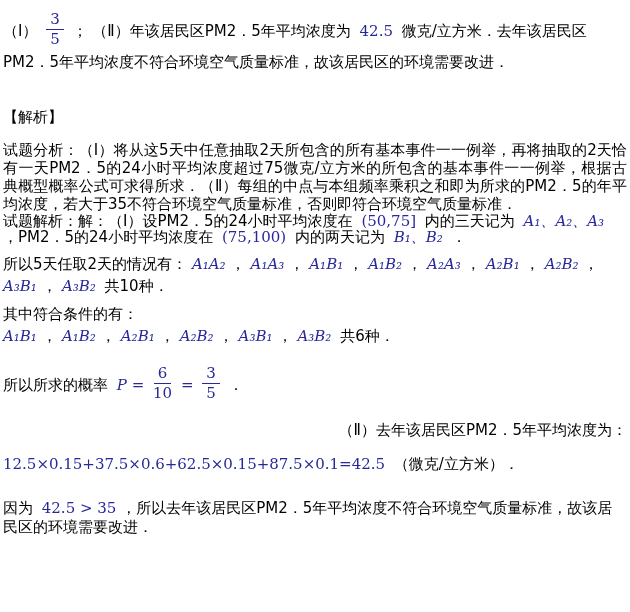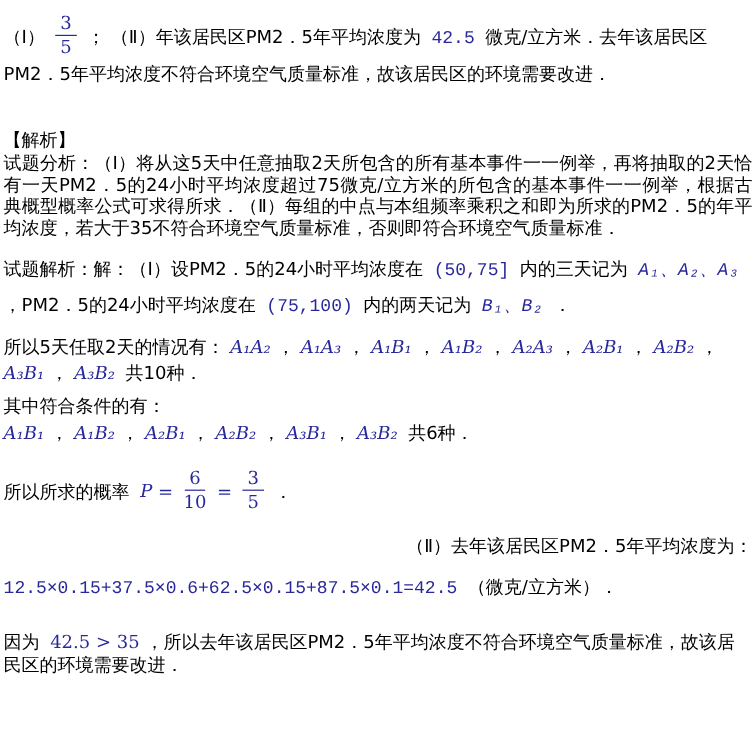--- a/index.html
+++ b/index.html
@@ -9,45 +9,45 @@
     width: 630px; height: 612px; overflow: hidden;
     background: var(--bg); color: var(--ink);
     font-family: "DejaVu Sans", sans-serif;
     font-size: 15px;
   }
   .page { width: 630px; height: 612px; padding: 13px 3px 0 3px; }
   p { margin: 0; }
   .para { line-height: 19px; }
   .answer { line-height: 22px; }
   .hdr { margin-top: 35px; }
-  .analysis { line-height: 18px; text-align: justify; }
-  .sol { margin-top: 11px; line-height: 28px; }
+  .analysis { margin-top: 14px; line-height: 18px; text-align: justify; }
+  .sol { margin-top: 0; line-height: 16px; }
   .enum { margin-top: 8px; line-height: 22px; }
-  .qlead { margin-top: 8px; font-family: Liberation Mono, monospace; }
+  .qlead { margin-top: 8px; }
   .qpairs { margin-top: 0; line-height: 24px; }
   .prob { margin-top: 19px; }
   .p2lead { margin-top: 17px; text-align: right; }
   .equation { margin-top: 13px; line-height: 22px; }
   .conclusion { margin-top: 24px; line-height: 19px; }
 
   
   .mn { font-family: "DejaVu Serif", serif; color: var(--math); }
   .mi { font-family: "DejaVu Serif", serif; font-style: italic; color: var(--math); }
   .sep { color: var(--ink); margin: 0 5px; font-family: "DejaVu Sans", sans-serif; font-style: normal; }
 
   
   .frac {
     display: inline-flex; flex-direction: column; align-items: center;
     vertical-align: middle; text-align: center; line-height: 1.15;
     margin: 0 4px; position: relative; top: -2px;
     font-family: "DejaVu Serif", serif; color: var(--math);
   }
   .frac .fnum { padding: 0 4px 1px; border-bottom: 1px solid var(--math); }
   .frac .fden { padding-top: 1px; }
-  .gap-r { margin-right: 4px; font-family: Liberation Mono, monospace; }
+  .gap-r { margin-right: 4px; }
   .gap-l { margin-left: 4px; }
 </style>
 </head>
 <body>
 
 <div class="page">
 
   <p class="para answer">
     <span>（Ⅰ）</span>
     <span class="frac">

